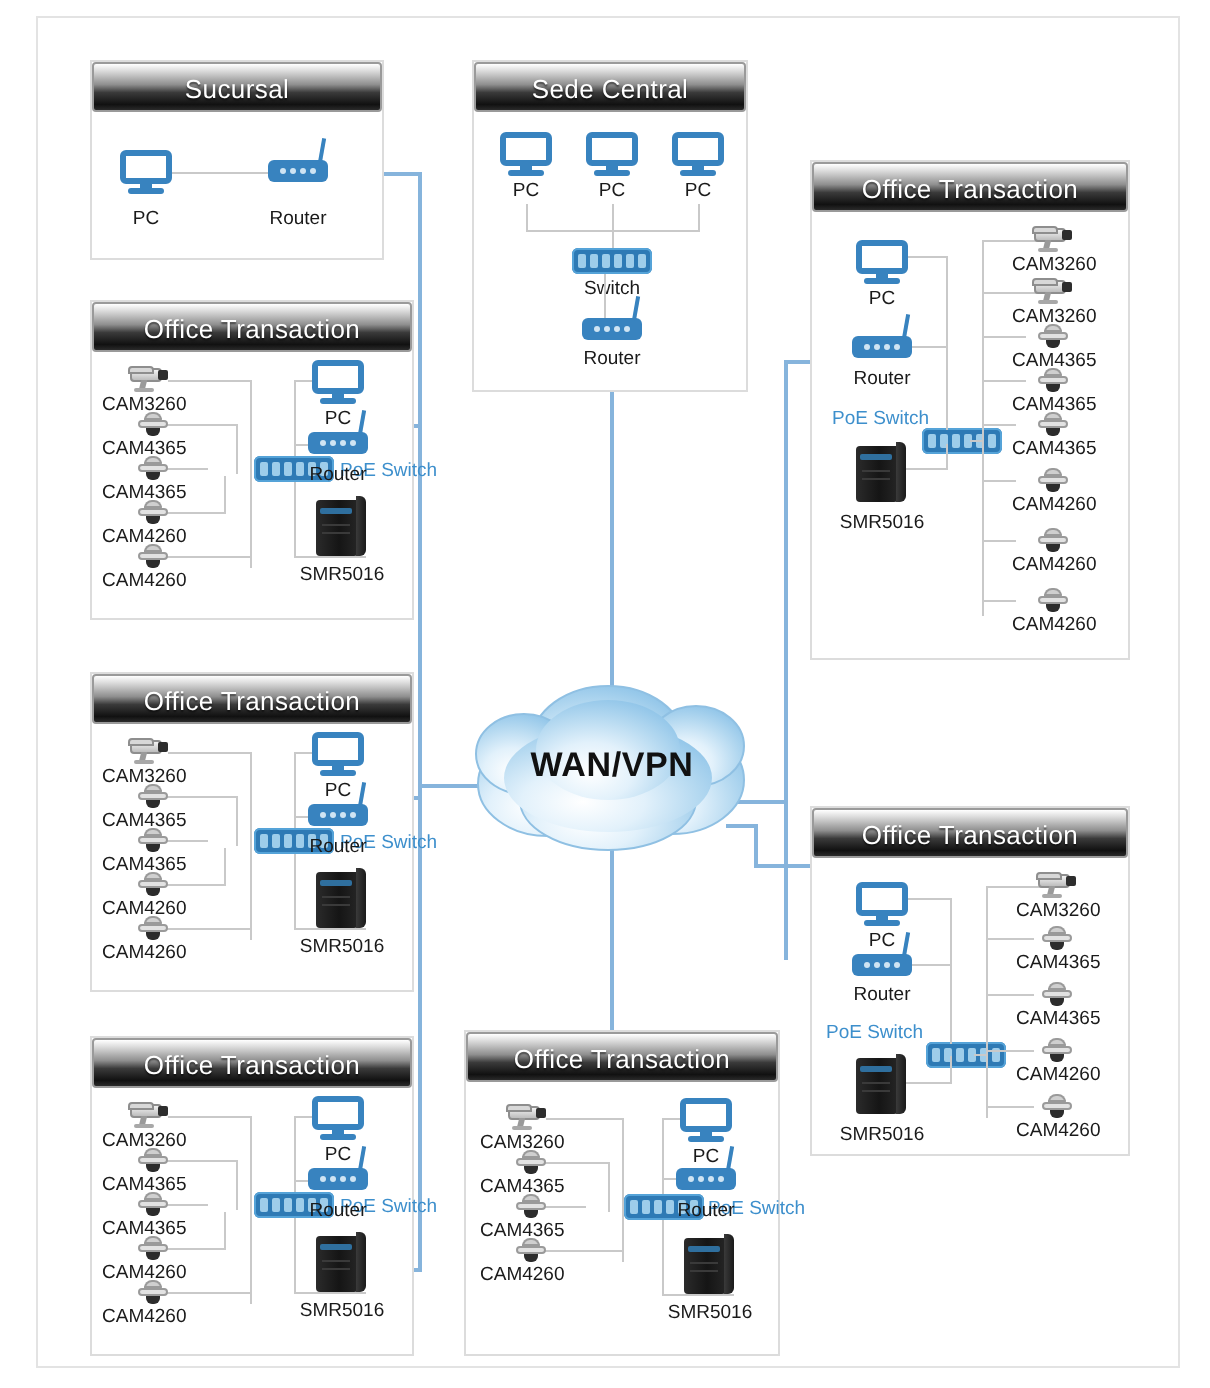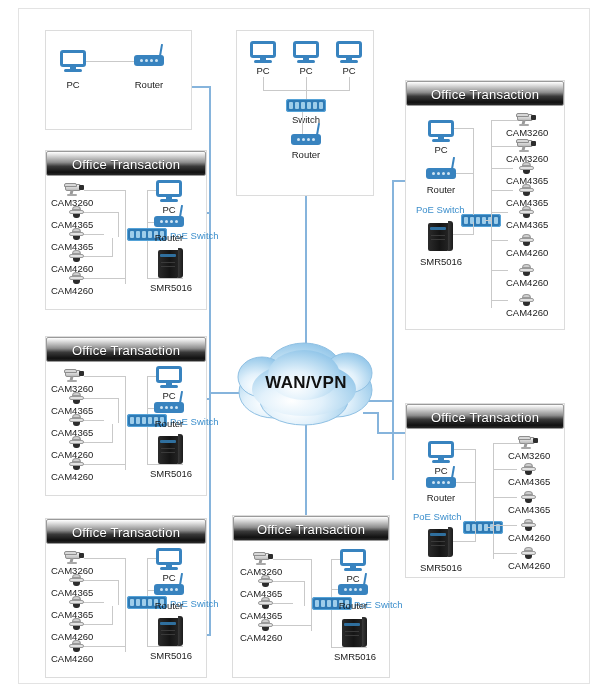--- a/index.html
+++ b/index.html
@@ -117,20 +117,21 @@
       </g>
       <g fill="url(#cg)" stroke="none">
         <ellipse cx="72" cy="52" rx="52" ry="27"></ellipse>
         <ellipse cx="72" cy="38" rx="36" ry="25"></ellipse>
       </g>
     </svg>
     <div class="ctxt">WAN/VPN</div>
   </div>
 
   <div class="site" style="left:45px;top:30px;width:147px;height:100px;">
+    <div class="site-hdr">Sucursal</div>
     <div class="site-body">
       <div class="w wh" style="left:38px;top:30px;width:52px;"></div>
       <div class="pc" style="left:14px;top:19px;">
         <div class="scr"></div>
           <div class="neck"></div>
           <div class="base"></div>
       </div>
       <div class="lbl-c" style="left:27px;top:48px;">PC</div>
       <div class="router" style="left:88px;top:24px;">
         <div class="ant"></div>
@@ -139,20 +140,21 @@
             <i></i>
             <i></i>
             <i></i>
           </div>
       </div>
       <div class="lbl-c" style="left:103px;top:48px;">Router</div>
     </div>
   </div>
 
   <div class="site" style="left:236px;top:30px;width:138px;height:166px;">
+    <div class="site-hdr">Sede Central</div>
     <div class="site-body">
 
       <div class="pc" style="left:13px;top:10px;">
           <div class="scr"></div>
           <div class="neck"></div>
           <div class="base"></div>
         </div>
       <div class="lbl-c" style="left:26px;top:34px;">PC</div>
       <div class="pc" style="left:56px;top:10px;">
           <div class="scr"></div>

